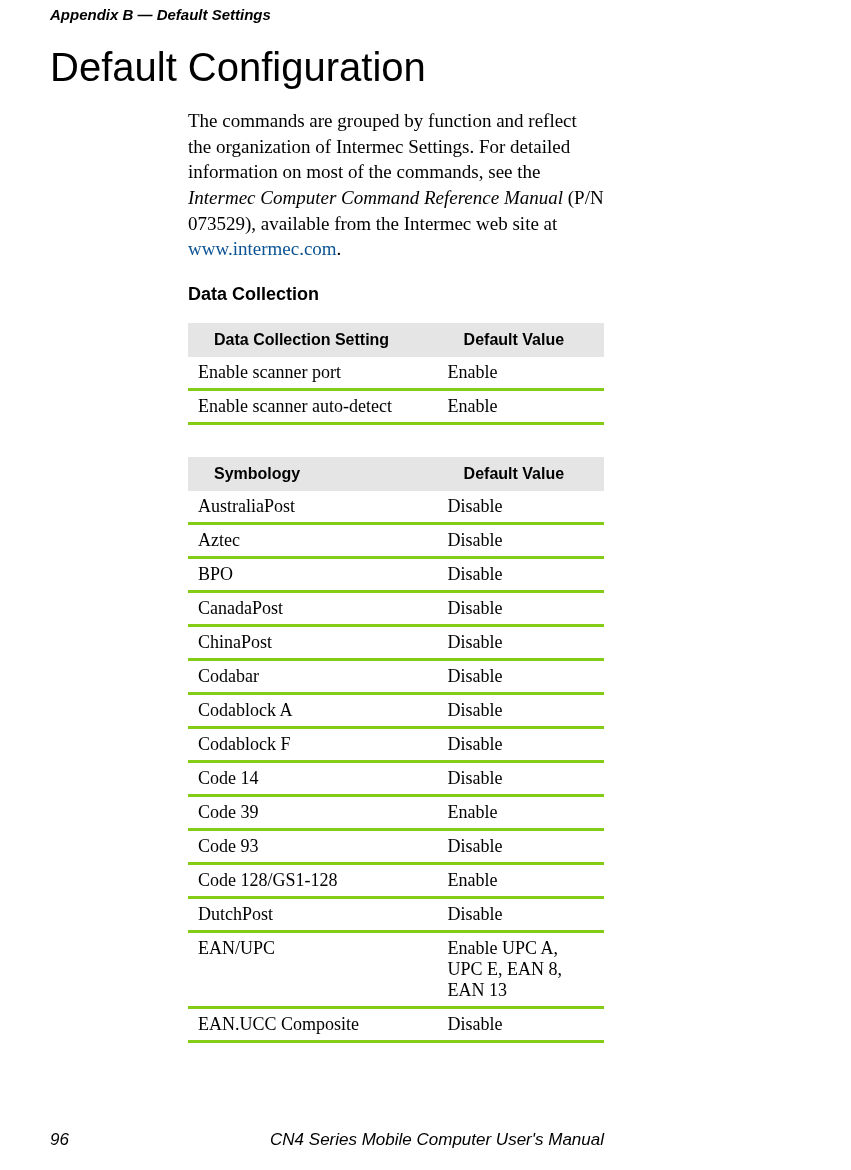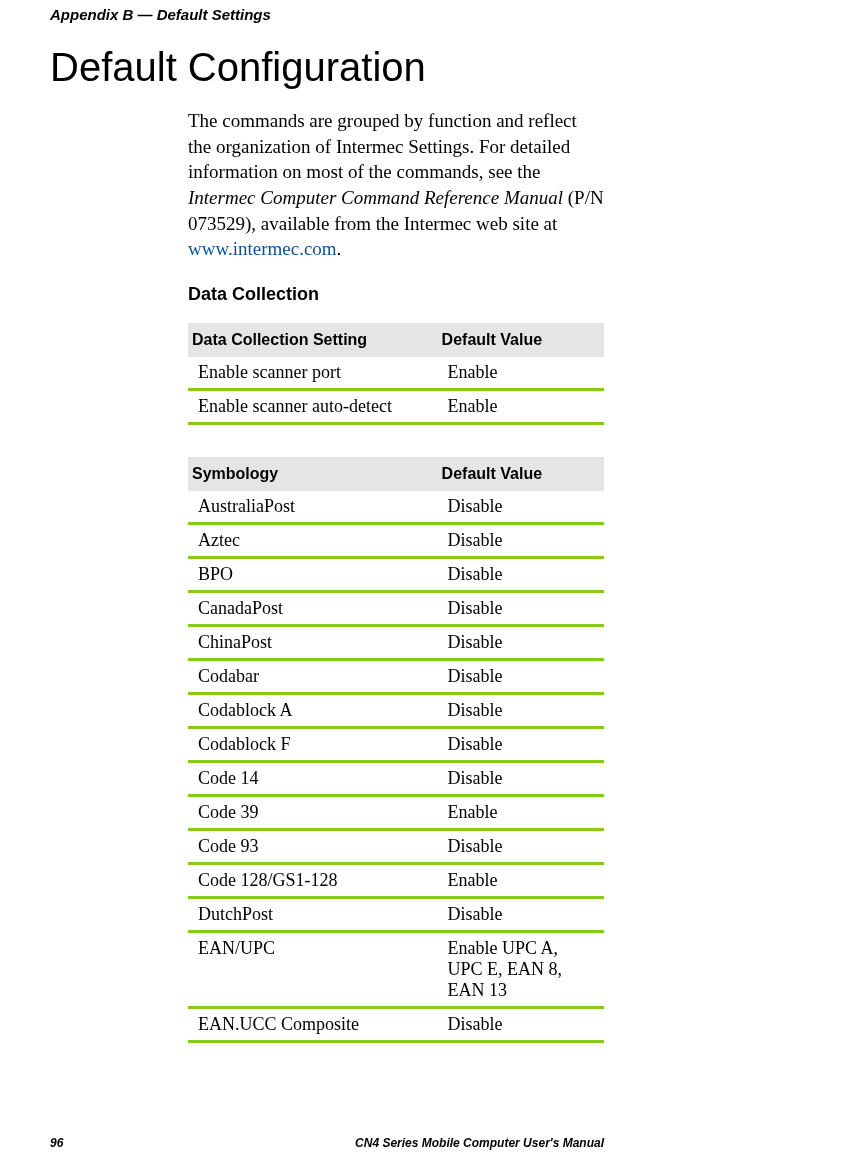--- a/index.html
+++ b/index.html
@@ -59,38 +59,38 @@
     border-collapse: collapse;
     margin-top: 18px;
     font-size: 18px;
   }
   table.settings th {
     background: #e5e5e5;
     font-family: "Arial Black", Arial, sans-serif;
     font-weight: 900;
     font-size: 16px;
     text-align: left;
-    padding: 8px 4px;
+    padding: 8px 26px;
   }
   table.settings td {
     padding: 5px 10px;
     border-bottom: 3px solid #84cc16;
     vertical-align: top;
   }
   table.settings .col-setting { width: 60%; }
   table.settings .col-value { width: 40%; }
   .footer {
     position: absolute;
     bottom: 20px;
     left: 50px;
     right: 80px;
     font-family: "Arial Black", Arial, sans-serif;
-    font-weight: 700;
+    font-weight: 400;
     font-style: italic;
-    font-size: 12px;
+    font-size: 17px;
     display: flex;
     justify-content: space-between;
   }
 </style>
 </head>
 <body>
 
 <div class="page">
 
   <div class="appendix-header">Appendix B — Default Settings</div>

